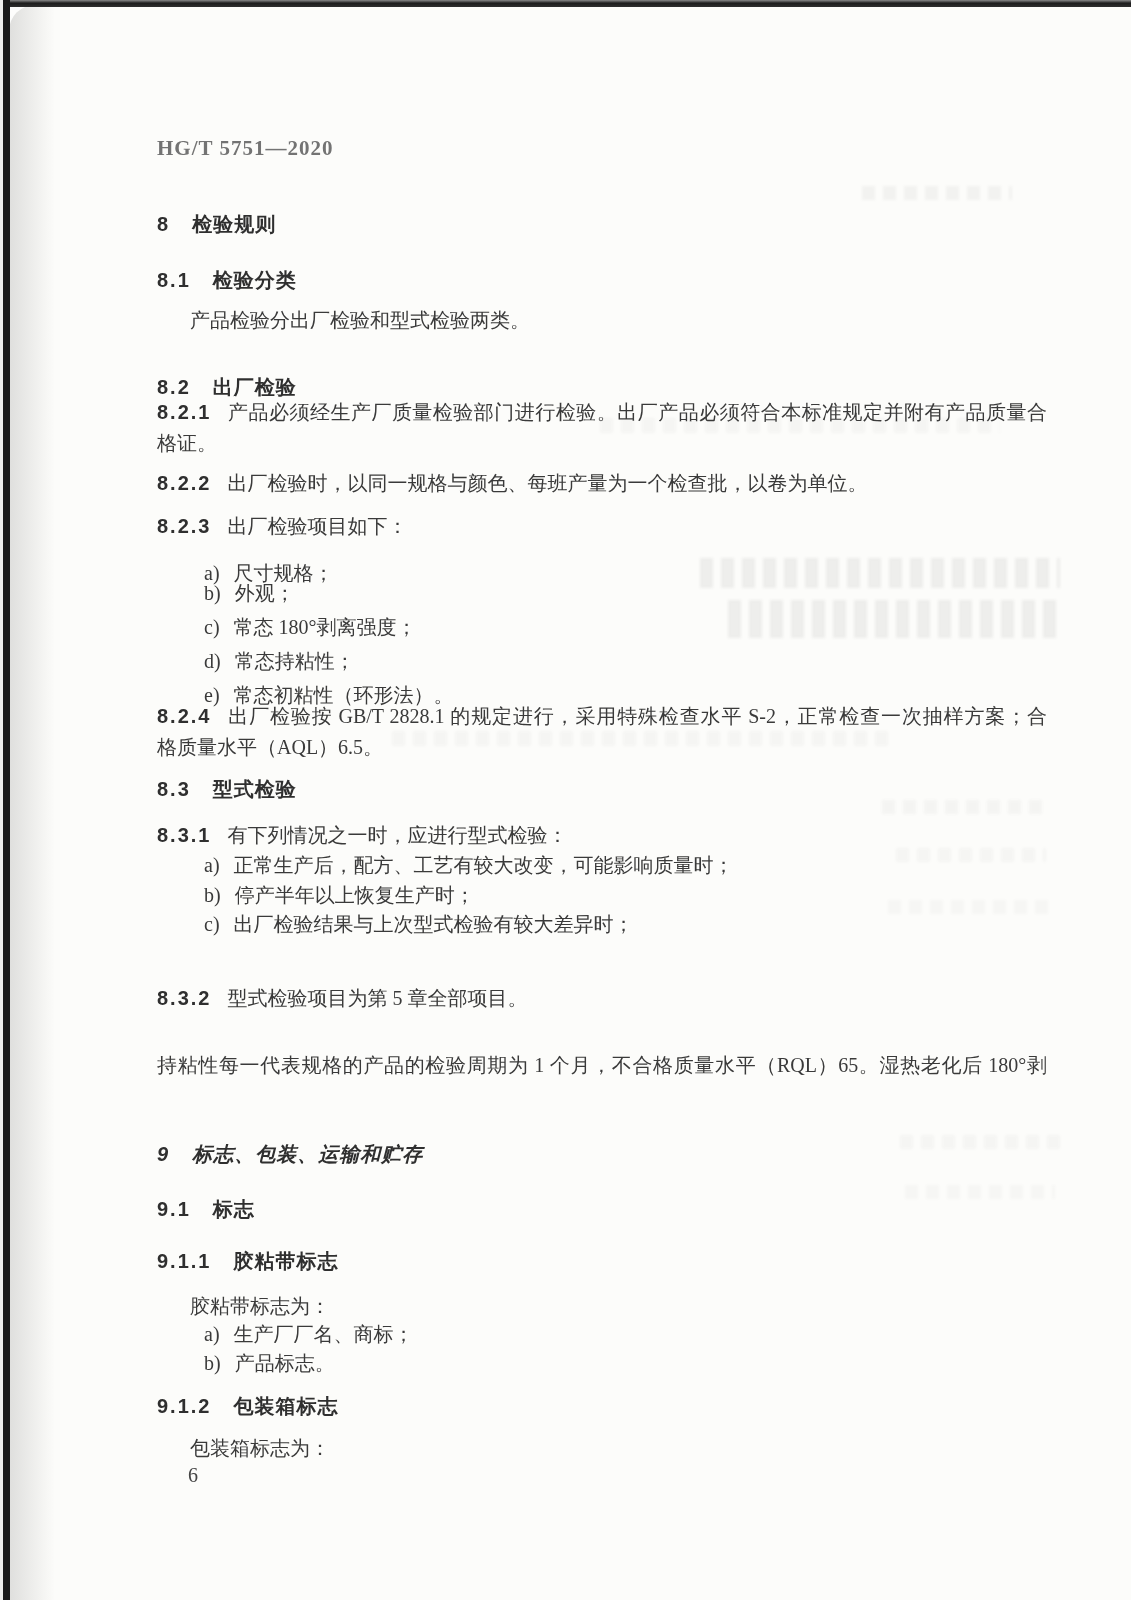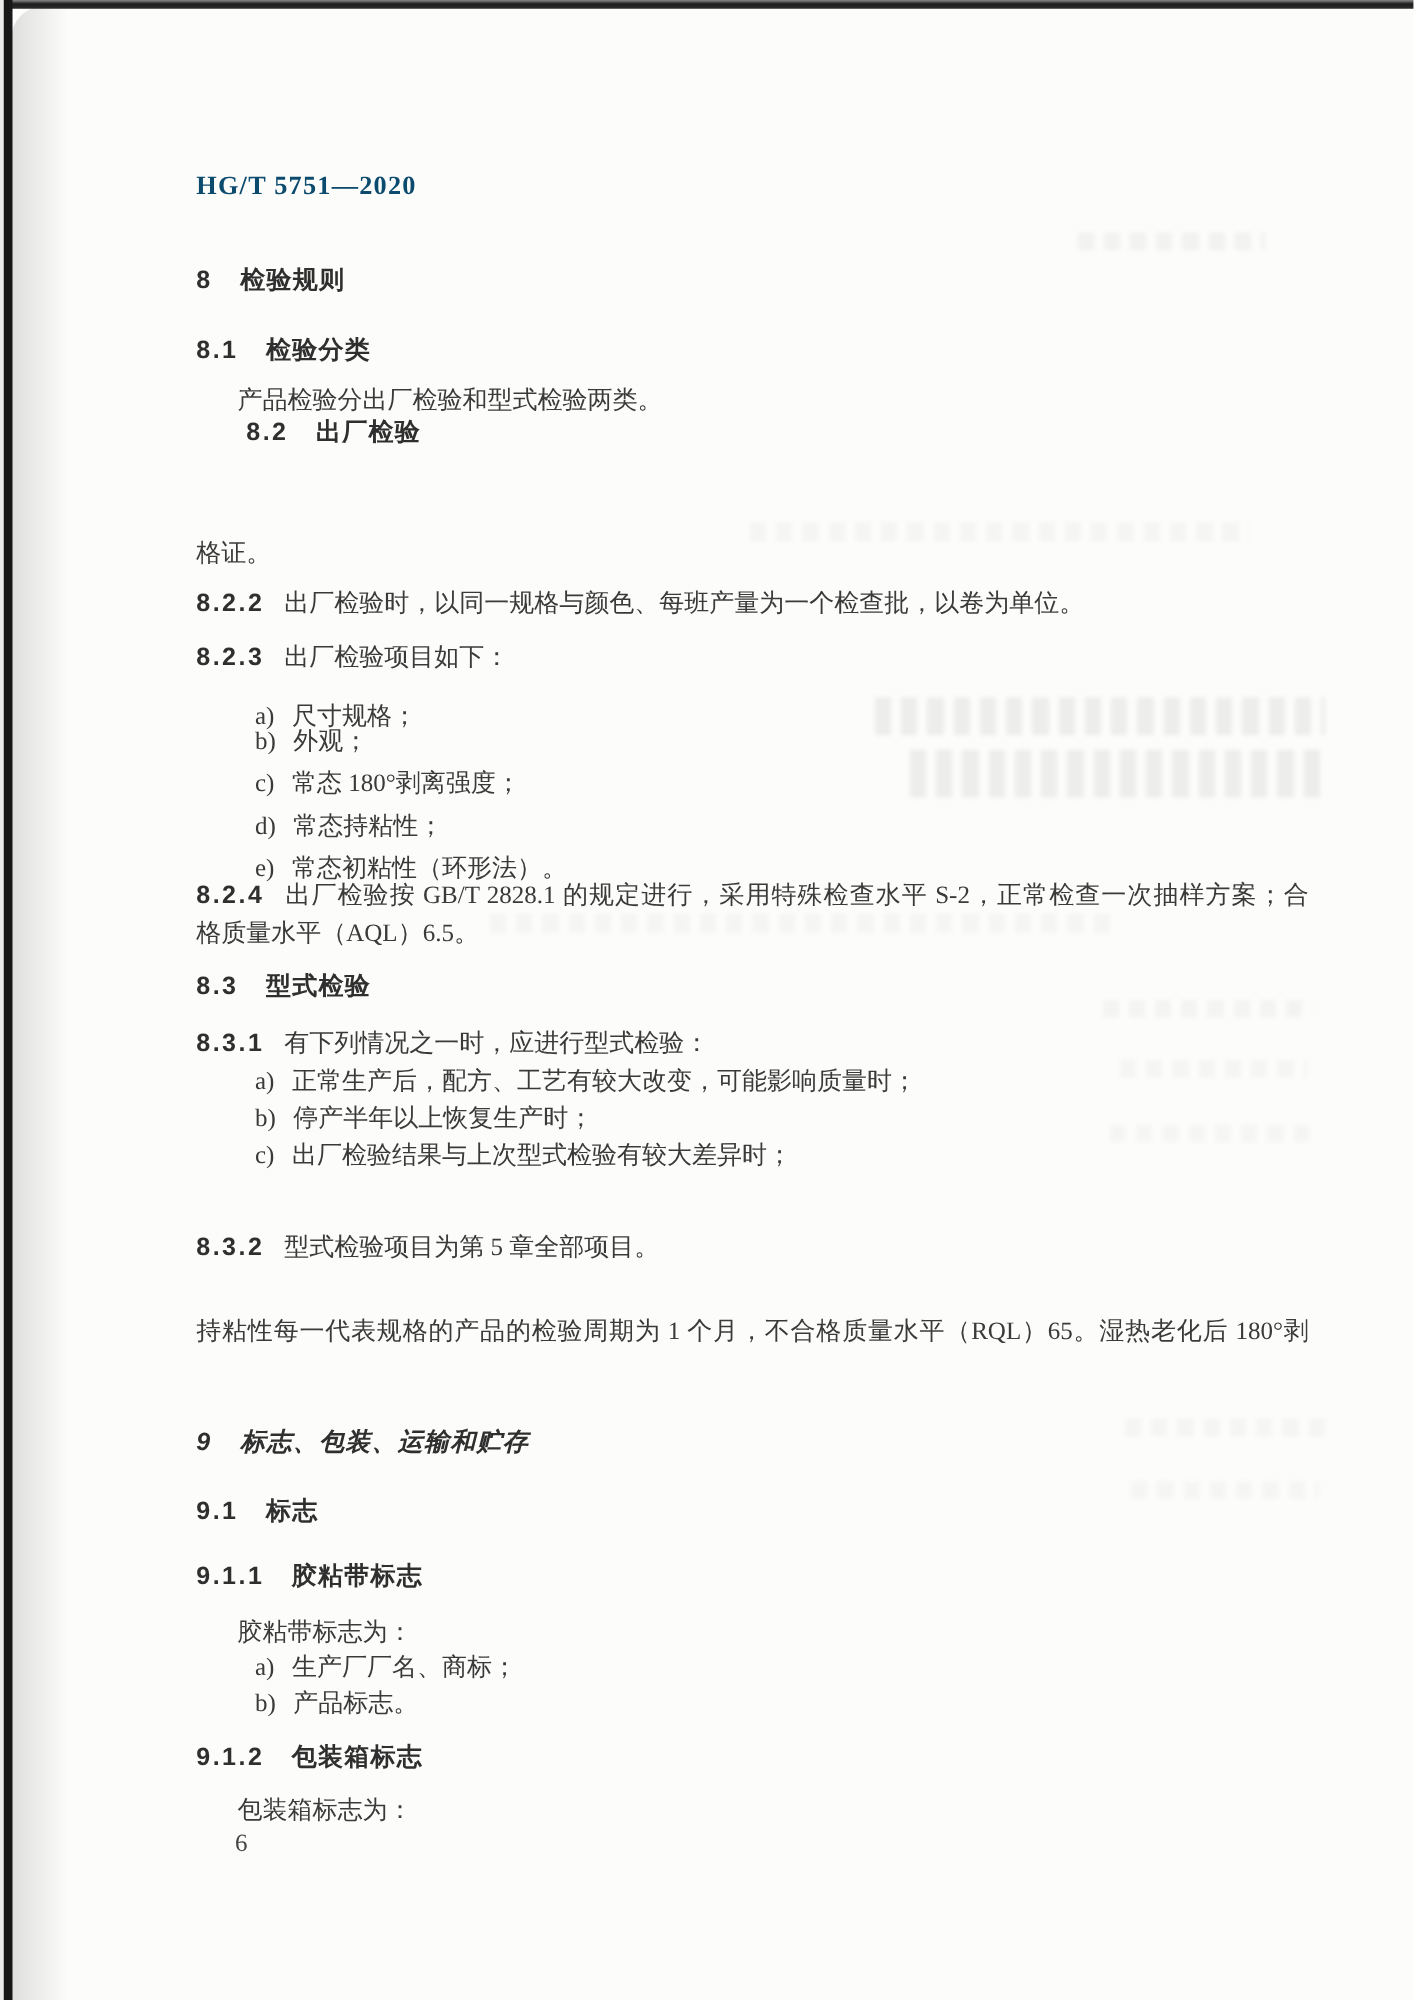--- a/index.html
+++ b/index.html
@@ -18,21 +18,21 @@
   
   .line{position:absolute;white-space:nowrap;font-size:20px;line-height:26px;z-index:3;}
   .full{width:890px;white-space:normal;text-align:justify;text-align-last:justify;}
   .heading{font-family:"Liberation Sans","DejaVu Sans",sans-serif;font-weight:bold;
            color:#2f2f2f;letter-spacing:1px;}
   .num{font-family:"Liberation Sans","DejaVu Sans",sans-serif;font-weight:bold;
        color:#2f2f2f;letter-spacing:2px;margin-right:16px;}
   .hnum{margin-right:22px;}
   .marker{margin-right:14px;}
   .docheader{font-family:"Liberation Serif","DejaVu Serif",serif;font-weight:bold;
-             font-size:21px;letter-spacing:1px;color:#0c4a6e;}
+             font-size:21px;letter-spacing:1px;color:#737373;}
   .pageno{font-size:20px;color:#444;}
   
   .bleed{position:absolute;z-index:2;filter:blur(1.6px);
          background:repeating-linear-gradient(90deg,rgba(95,95,95,.13) 0 13px,rgba(95,95,95,0) 13px 21px);}
 </style>
 </head>
 <body>
 
 <div id="scan">
 
@@ -56,24 +56,27 @@
 
   <div class="line heading" style="left:157px;top:211px;">
     <span class="num hnum">8</span><span>检验规则</span>
   </div>
 
   <div class="line heading" style="left:157px;top:267px;">
     <span class="num hnum">8.1</span><span>检验分类</span>
   </div>
   <div class="line" style="left:190px;top:307px;">产品检验分出厂检验和型式检验两类。</div>
 
-  <div class="line heading" style="left:157px;top:333px;margin-left:40px;">
+  <div class="line heading" style="left:157px;top:374px;">
     <span class="num hnum">8.2</span><span>出厂检验</span>
   </div>
 
+  <div class="line full" style="left:157px;top:399px;">
+    <span class="num">8.2.1</span><span>产品必须经生产厂质量检验部门进行检验。出厂产品必须符合本标准规定并附有产品质量合</span>
+  </div>
   <div class="line" style="left:157px;top:430px;">格证。</div>
 
   <div class="line" style="left:157px;top:470px;">
     <span class="num">8.2.2</span><span>出厂检验时，以同一规格与颜色、每班产量为一个检查批，以卷为单位。</span>
   </div>
 
   <div class="line" style="left:157px;top:513px;">
     <span class="num">8.2.3</span><span>出厂检验项目如下：</span>
   </div>
   <div class="line" style="left:204px;top:560px;">

